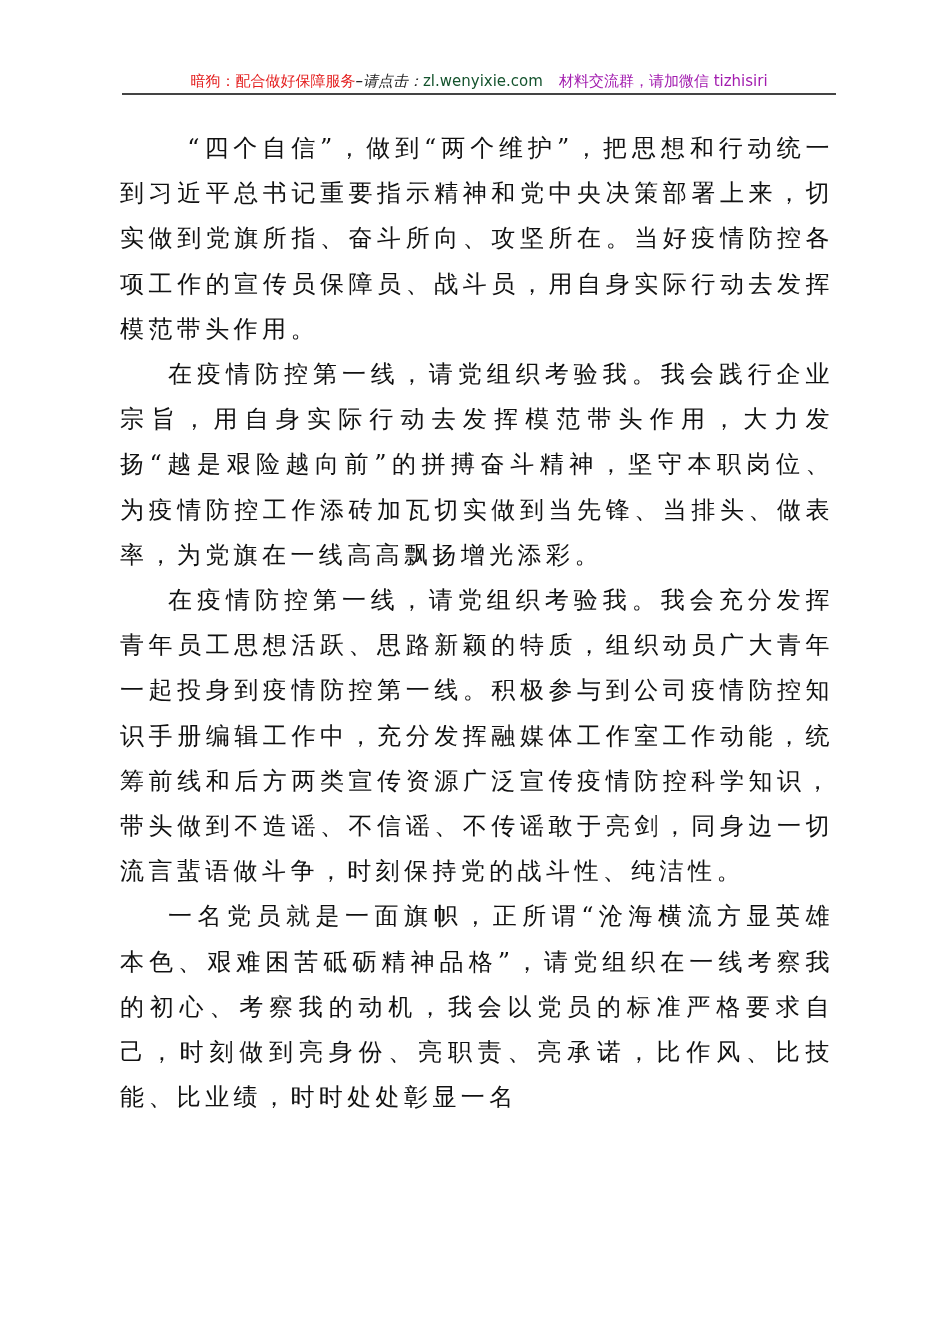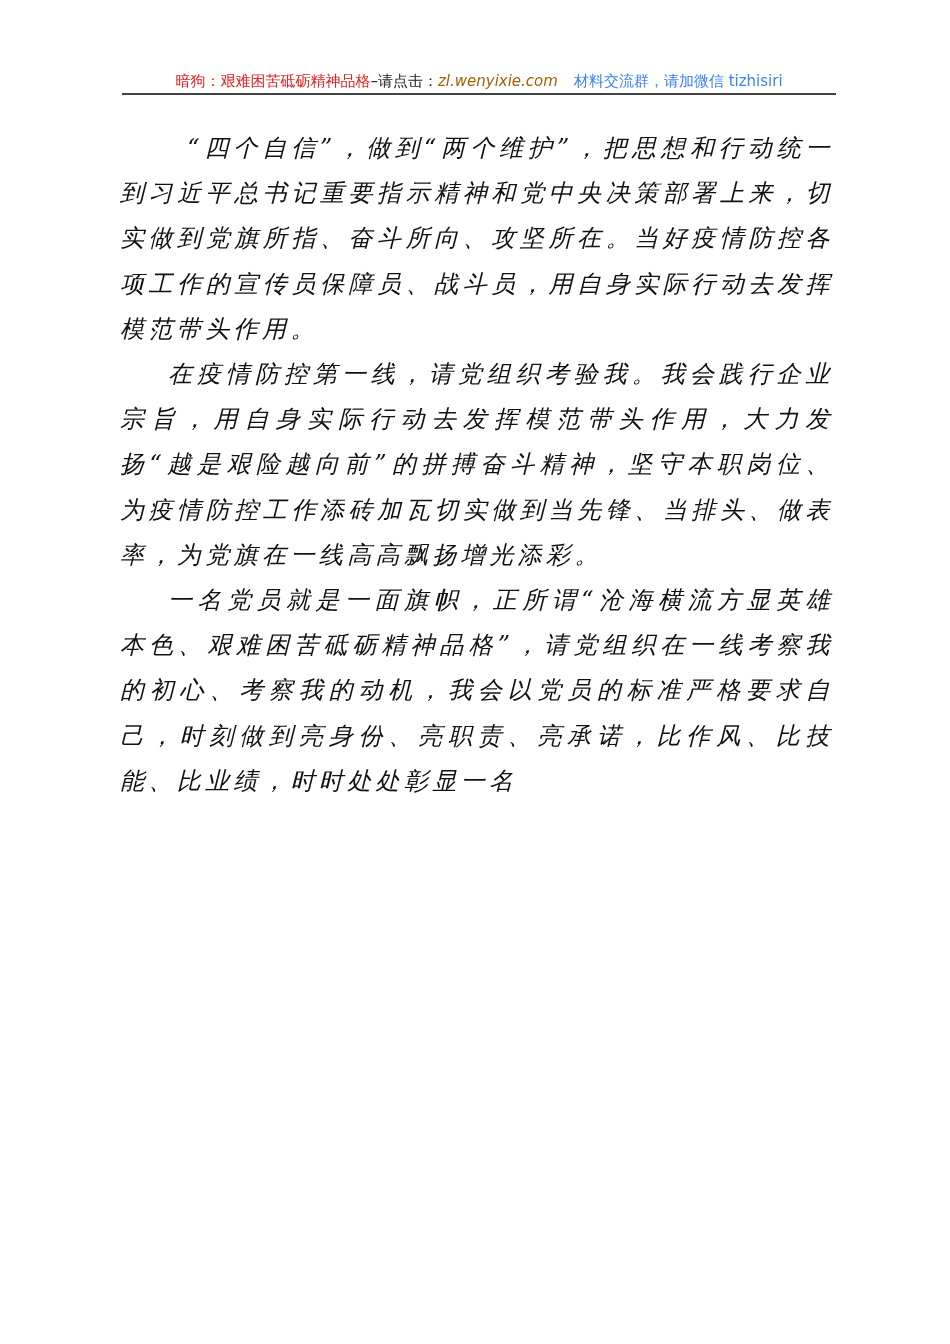--- a/index.html
+++ b/index.html
@@ -19,23 +19,23 @@
       top: 70px;
       width: 714px;
       height: 22px;
       text-align: center;
       font-family: "DejaVu Sans", "Liberation Sans", sans-serif;
       font-size: 15px;
       line-height: 22px;
       white-space: nowrap;
     }
     .header .brand { color: #e41e1e; }
-    .header .click { color: #222222; }
-    .header .link { color: #a16207; text-decoration: none; font-style: italic; }
-    .header .group { color: #3b82f6; margin-left: 16px; }
+    .header .click { color: #222222; font-style: italic; }
+    .header .link { color: #14532d; text-decoration: none; }
+    .header .group { color: #a21caf; margin-left: 16px; }
     .header-rule {
       position: absolute;
       left: 122px;
       top: 93px;
       width: 714px;
       height: 2px;
       background: #444444;
     }
     .body-text {
       position: absolute;
@@ -45,28 +45,28 @@
       font-family: "DejaVu Serif", "Liberation Serif", serif;
       font-size: 24px;
       line-height: 45.2px;
       color: #111111;
       letter-spacing: 4.4px;
       text-align: justify;
     }
     .body-text p {
       margin: 0;
       text-indent: 2em;
-      font-style: italic;
     }
   </style>
 </head>
 <body>
 
 <div class="header">
-  <span class="brand">暗狗：艰难困苦砥砺精神品格</span><span class="click">–请点击：</span><a class="link">zl.wenyixie.com</a><span class="group">材料交流群，请加微信 tizhisiri</span>
+  <span class="brand">暗狗：配合做好保障服务</span><span class="click">–请点击：</span><a class="link">zl.wenyixie.com</a><span class="group">材料交流群，请加微信 tizhisiri</span>
 </div>
 <div class="header-rule"></div>
 
 <div class="body-text">
   <p style="text-indent: 2.8em;">“四个自信”，做到“两个维护”，把思想和行动统一到习近平总书记重要指示精神和党中央决策部署上来，切实做到党旗所指、奋斗所向、攻坚所在。当好疫情防控各项工作的宣传员保障员、战斗员，用自身实际行动去发挥模范带头作用。</p>
   <p>在疫情防控第一线，请党组织考验我。我会践行企业宗旨，用自身实际行动去发挥模范带头作用，大力发扬“越是艰险越向前”的拼搏奋斗精神，坚守本职岗位、为疫情防控工作添砖加瓦切实做到当先锋、当排头、做表率，为党旗在一线高高飘扬增光添彩。</p>
+  <p>在疫情防控第一线，请党组织考验我。我会充分发挥青年员工思想活跃、思路新颖的特质，组织动员广大青年一起投身到疫情防控第一线。积极参与到公司疫情防控知识手册编辑工作中，充分发挥融媒体工作室工作动能，统筹前线和后方两类宣传资源广泛宣传疫情防控科学知识，带头做到不造谣、不信谣、不传谣敢于亮剑，同身边一切流言蜚语做斗争，时刻保持党的战斗性、纯洁性。</p>
   <p>一名党员就是一面旗帜，正所谓“沧海横流方显英雄本色、艰难困苦砥砺精神品格”，请党组织在一线考察我的初心、考察我的动机，我会以党员的标准严格要求自己，时刻做到亮身份、亮职责、亮承诺，比作风、比技能、比业绩，时时处处彰显一名</p>
 </div>
 
 </body></html>

